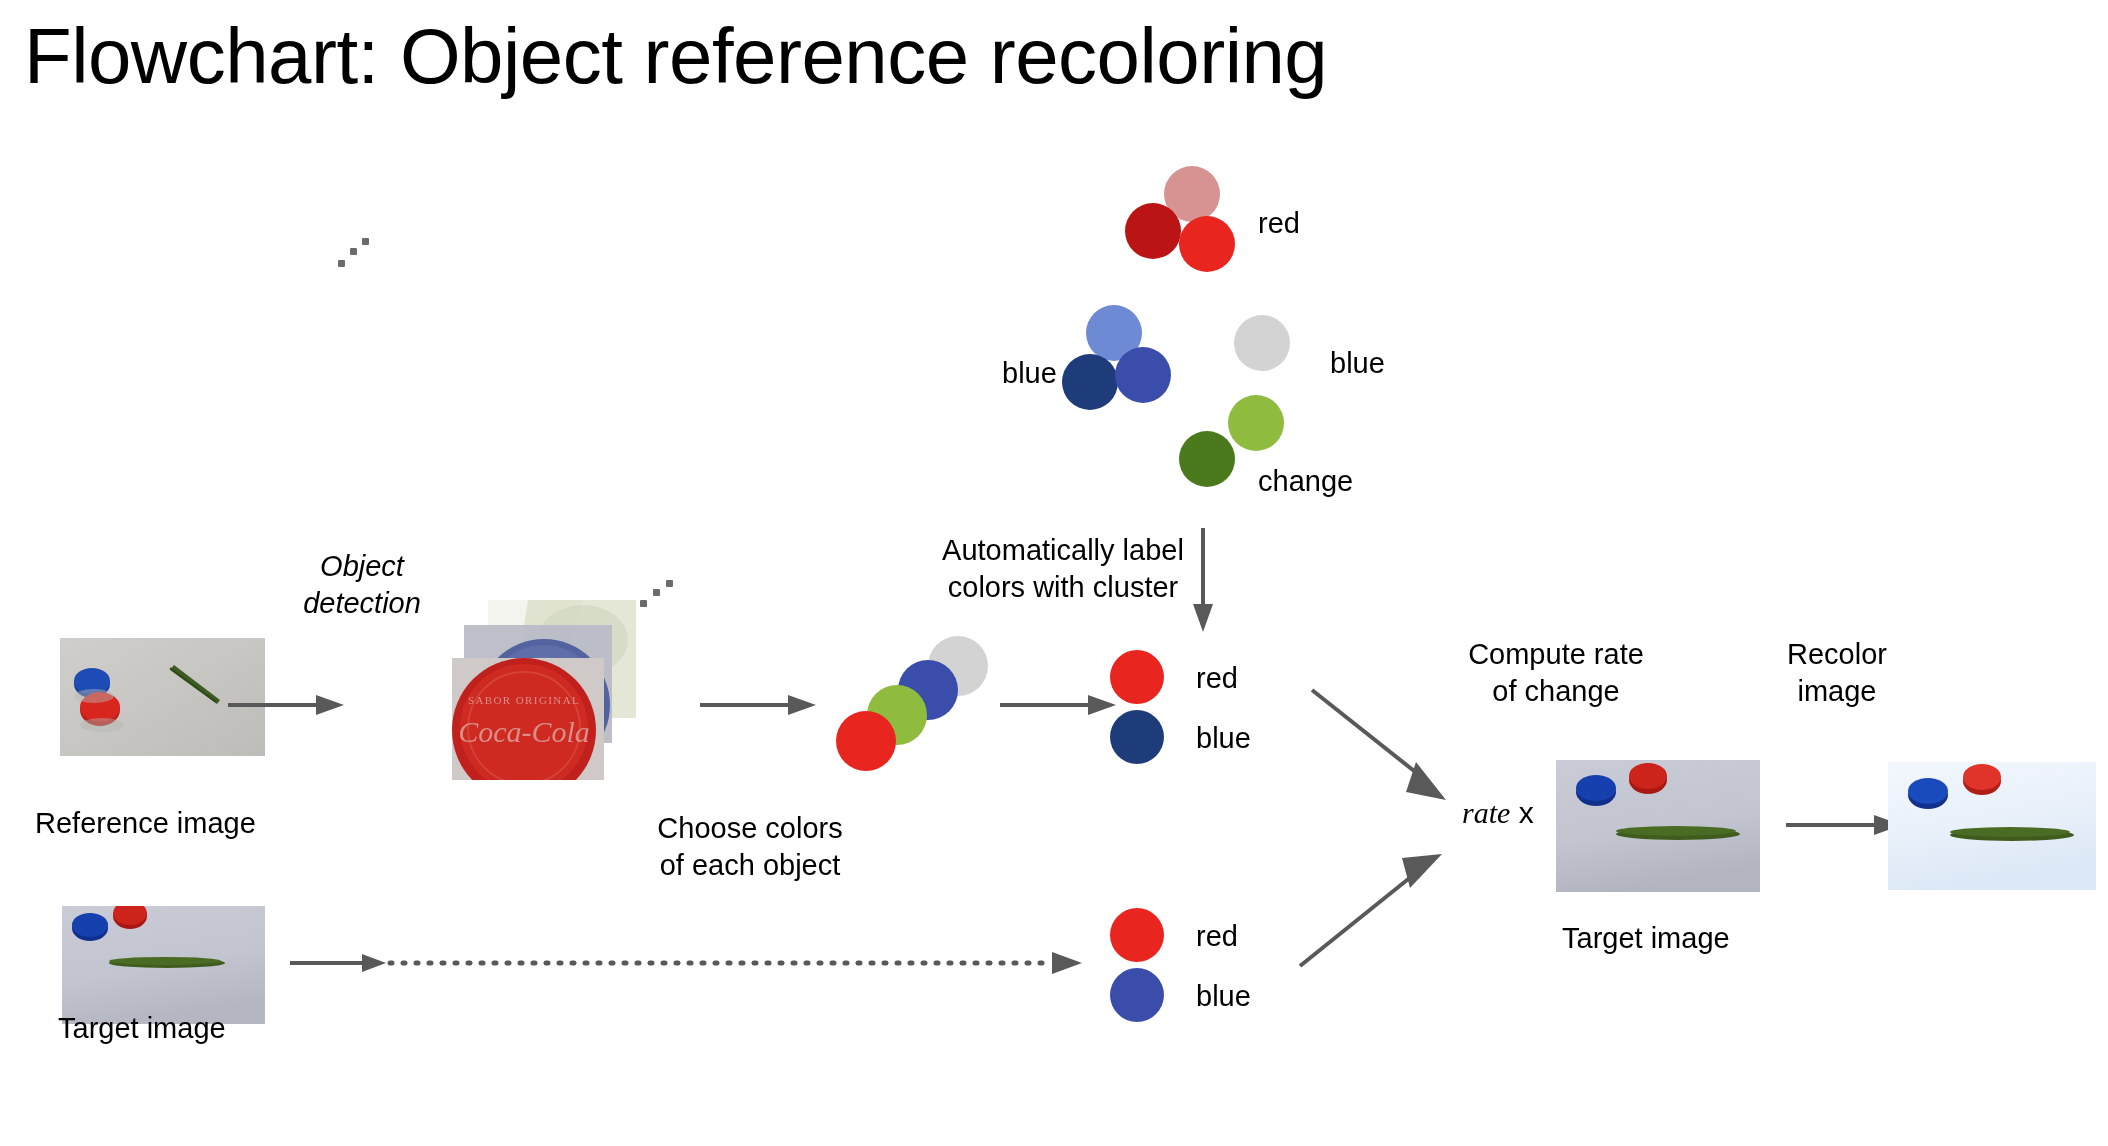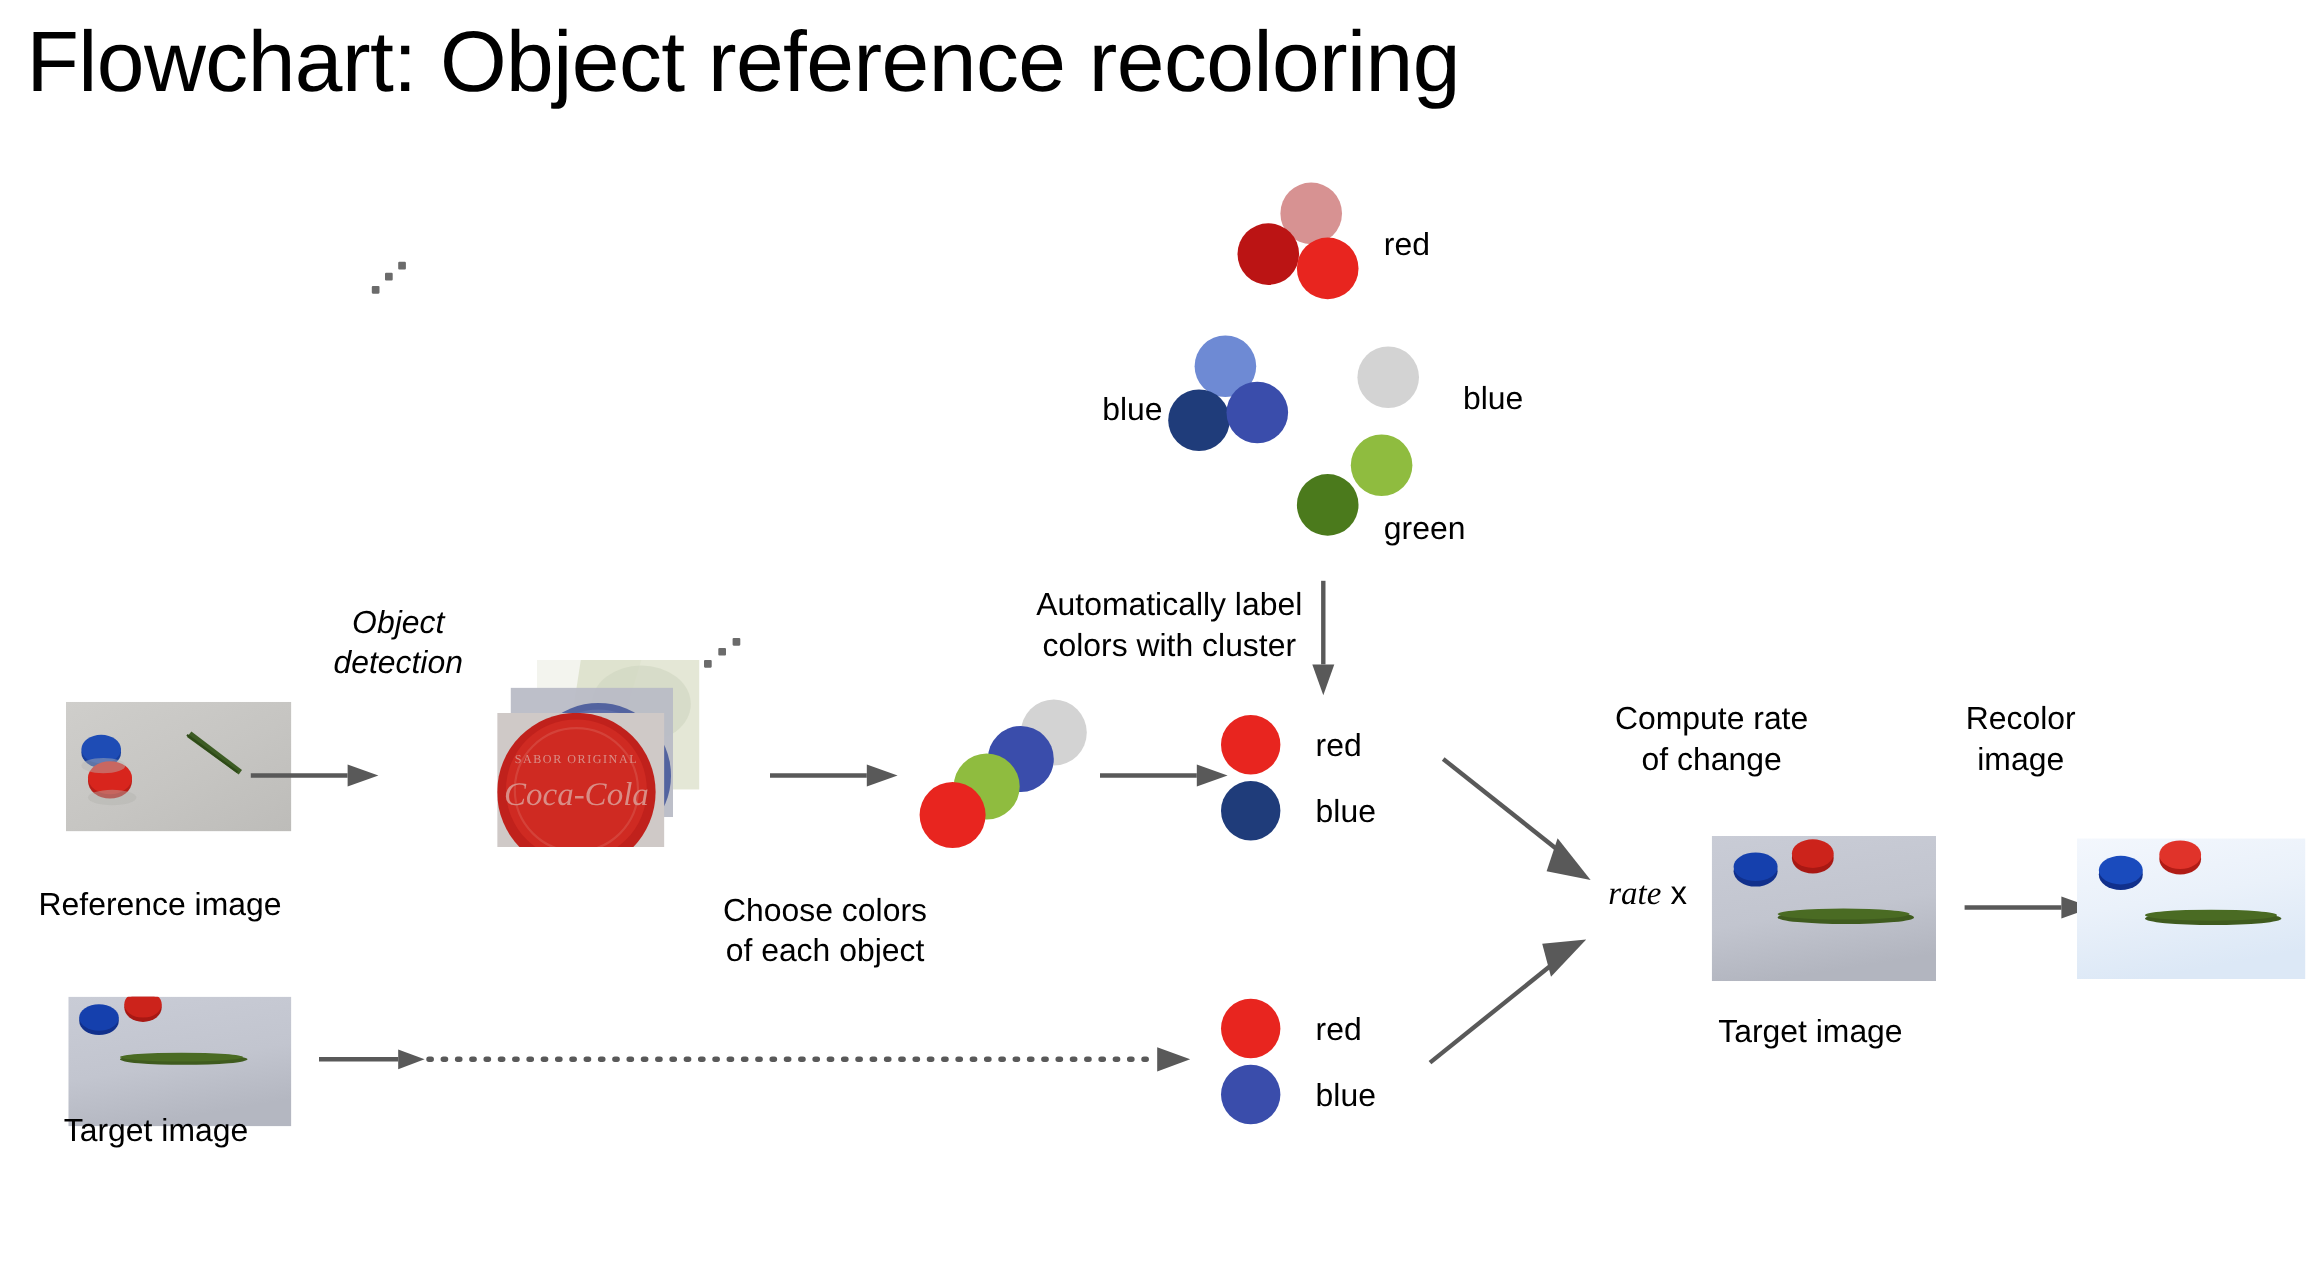--- a/index.html
+++ b/index.html
@@ -34,21 +34,21 @@
   <div class="dot" style="left:1115px;top:347px;width:56px;height:56px;background:#3a4dab;"></div>
 
   <div class="dot" style="left:1234px;top:315px;width:56px;height:56px;background:#d3d3d3;"></div>
 
   <div class="dot" style="left:1228px;top:395px;width:56px;height:56px;background:#8fbc3f;"></div>
   <div class="dot" style="left:1179px;top:431px;width:56px;height:56px;background:#4b7a1c;"></div>
 
   <div class="abs lbl-left" style="left:1258px;top:205px;">red</div>
   <div class="abs lbl-left" style="left:1002px;top:355px;">blue</div>
   <div class="abs lbl-left" style="left:1330px;top:345px;">blue</div>
-  <div class="abs lbl-left" style="left:1258px;top:463px;">green</div>
+  <div class="abs lbl-left" style="left:1258px;top:463px;">change</div>
 </div>
 
 <div class="tinydots" style="left:338px;top:238px;width:40px;height:30px;">
   <div class="tinydot" style="left:24px;top:0px;"></div>
   <div class="tinydot" style="left:12px;top:10px;"></div>
   <div class="tinydot" style="left:0px;top:22px;"></div>
 </div>
 <div class="tinydots" style="left:640px;top:580px;width:40px;height:30px;">
   <div class="tinydot" style="left:26px;top:0px;"></div>
   <div class="tinydot" style="left:13px;top:9px;"></div>
@@ -107,21 +107,21 @@
 
   <div class="imgbox" style="left:24px;top:25px;width:148px;height:118px;">
     <svg width="148" height="118" viewBox="0 0 148 118">
       <rect width="148" height="118" fill="#b9bcc6" opacity="0.95"></rect>
       <circle cx="80" cy="80" r="66" fill="#53639f"></circle>
       <circle cx="80" cy="78" r="58" fill="#5f6ea8"></circle>
       <circle cx="80" cy="78" r="46" fill="#6878ad"></circle>
     </svg>
   </div>
 
-  <div class="imgbox" style="left:0px;top:48px;width:172px;height:122px;padding-left:12px;">
+  <div class="imgbox" style="left:0px;top:58px;width:172px;height:122px;padding-left:12px;">
     <svg width="152" height="122" viewBox="0 0 152 122">
       <rect width="152" height="122" fill="#cfc9c7"></rect>
       <circle cx="72" cy="72" r="72" fill="#c0211c"></circle>
       <circle cx="72" cy="70" r="64" fill="#cf2a22"></circle>
       <circle cx="72" cy="70" r="56" fill="none" stroke="#d9554c" stroke-width="2" opacity="0.55"></circle>
       <text x="72" y="46" font-family="Liberation Serif, serif" font-size="11" fill="#d98d86" text-anchor="middle" letter-spacing="1.4">SABOR ORIGINAL</text>
       <text x="72" y="84" font-family="Liberation Serif, serif" font-style="italic" font-size="30" fill="#d98d86" text-anchor="middle">Coca-Cola</text>
     </svg>
   </div>
 </div>

